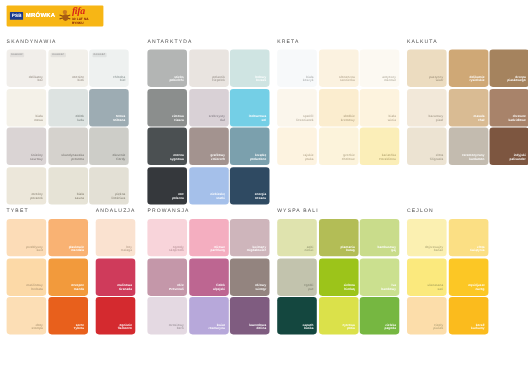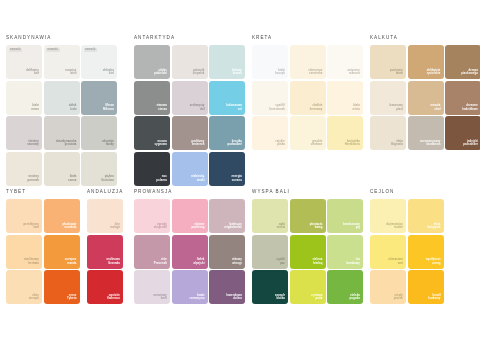--- a/index.html
+++ b/index.html
@@ -147,20 +147,38 @@
     background: rgba(0,0,0,0.055);
     color: #9a9a9a;
     font-weight: bold;
   }
 </style>
 </head>
 <body>
 
 <div class="page">
 
+  <div class="logo-wrap">
+    <div class="logo-psb">
+      <span class="logo-psb-badge">PSB</span>
+      <span class="logo-mrowka">MRÓWKA</span>
+    </div>
+    <div class="logo-ant">
+      <span class="seg leg1"></span>
+        <span class="seg leg2"></span>
+      <span class="seg leg3"></span>
+        <span class="seg leg4"></span>
+      <span class="seg body"></span>
+        <span class="seg head"></span>
+    </div>
+    <div class="logo-right">
+      <span class="logo-brand">fifa</span>
+      <span class="logo-tag">30 LAT NA RYNKU</span>
+    </div>
+  </div>
 
   <div class="groups" id="groups-root">
       <div class="group" style="left: 6px; top: 0px;">
         <div class="group-title">SKANDYNAWIA</div>
         <div class="swatch-grid" style="grid-template-columns: repeat(3, 36px);">
           <div class="swatch" style="background: rgb(241, 238, 234);">
             <span class="swatch-badge">nowość</span>
             <span class="swatch-label" style="color: rgb(162, 154, 146);">delikatny
 beż</span>
           </div>

